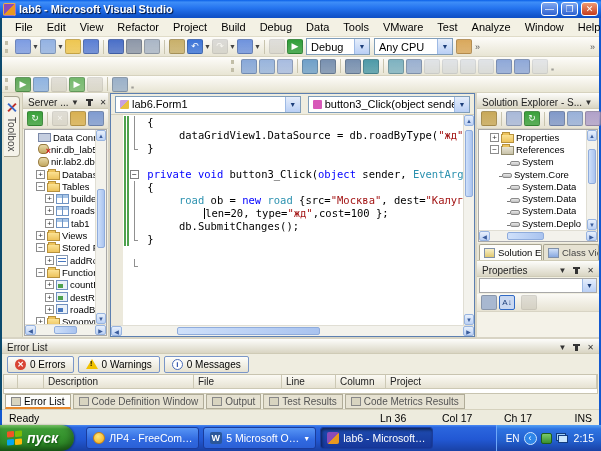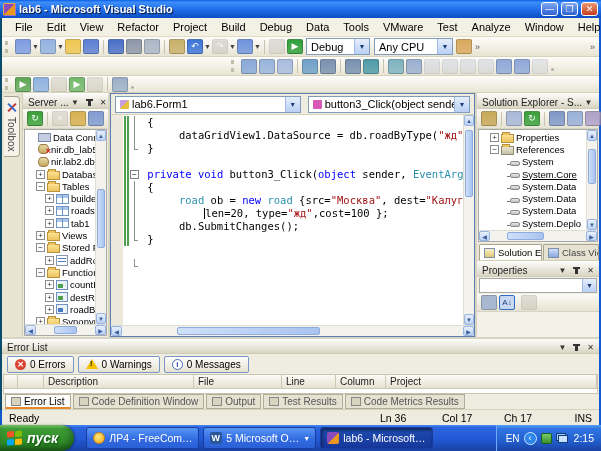--- a/index.html
+++ b/index.html
@@ -505,21 +505,21 @@
                 <div class="titem" style="padding-left: 11px;">
                   <span class="texp">−</span>
                   <span class="ticon ico-refs"></span>
                   <span class="tlabel">References</span>
                 </div>
                 <div class="titem" style="padding-left: 20px;">
                   <span class="texp-sp"></span>
                   <span class="ticon ico-ref"></span>
                   <span class="tlabel">System</span>
                 </div>
-                <div class="titem" style="padding-left: 20px; text-decoration: underline;">
+                <div class="titem" style="padding-left: 12px;">
                   <span class="texp-sp"></span>
                   <span class="ticon ico-ref"></span>
                   <span class="tlabel">System.Core</span>
                 </div>
                 <div class="titem" style="padding-left: 20px;">
                   <span class="texp-sp"></span>
                   <span class="ticon ico-ref"></span>
                   <span class="tlabel">System.Data</span>
                 </div>
                 <div class="titem" style="padding-left: 20px;">

